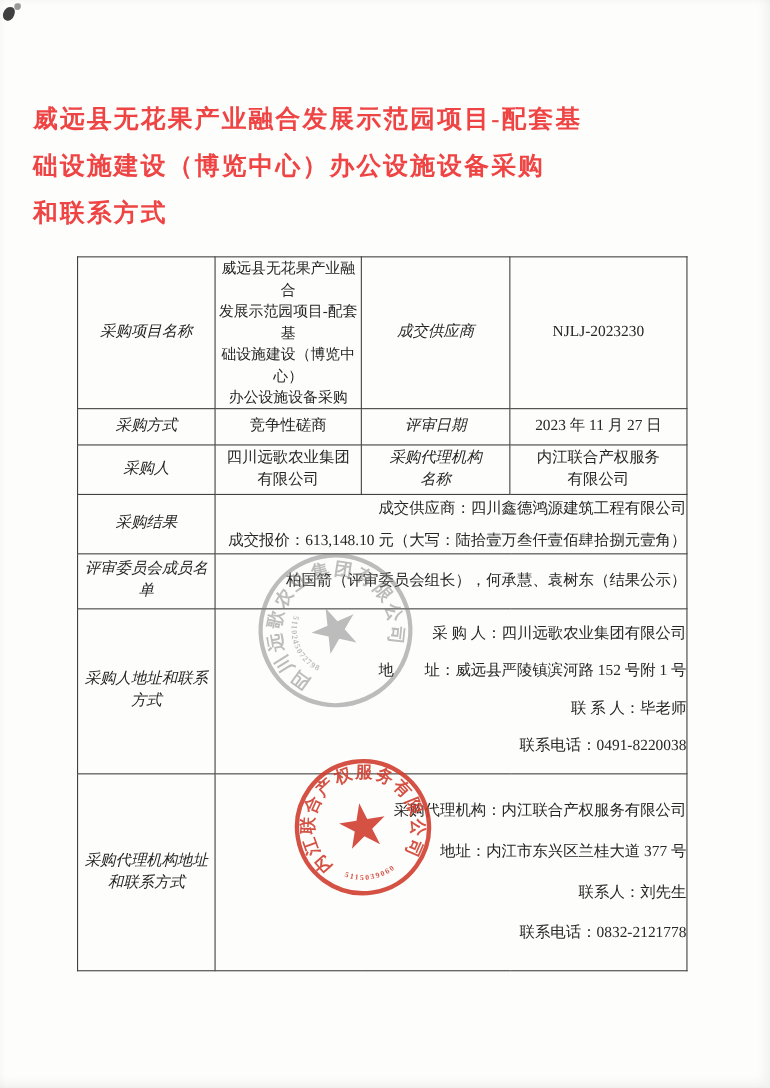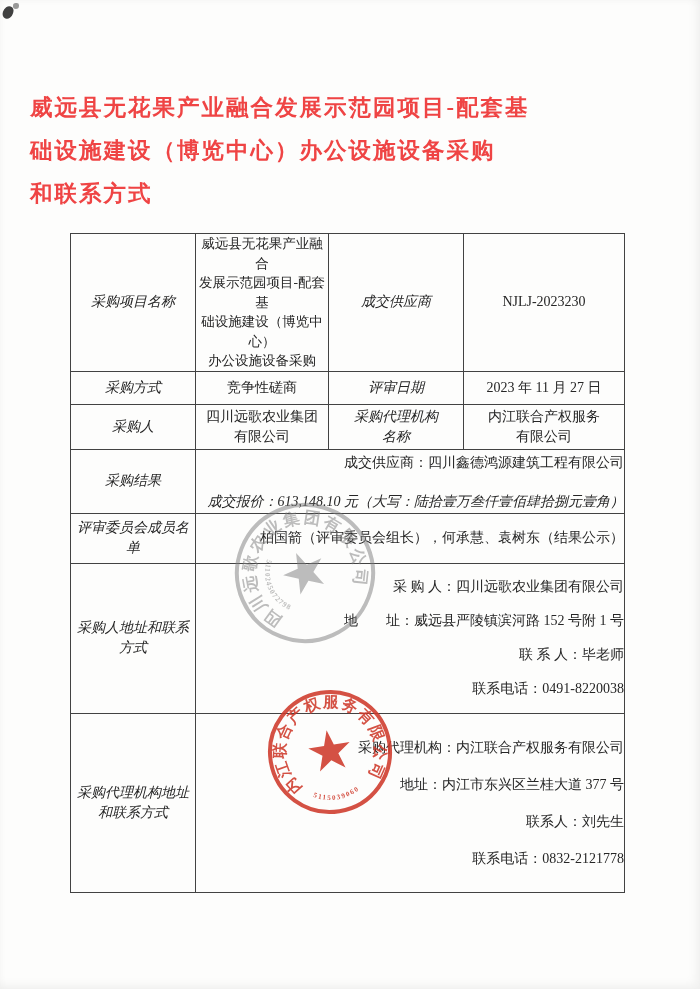--- a/index.html
+++ b/index.html
@@ -33,21 +33,21 @@
     border:1.6px solid #424242;
     vertical-align:middle;
     padding:0;
     overflow:hidden;
   }
   td.lbl{text-align:center;line-height:20px;padding:2px 4px;font-style:italic;}
   td.ctr{text-align:center;line-height:20px;padding:2px 4px;}
   td.content{text-align:right;padding:4px 8px 4px 18px;}
   .nm{line-height:19.5px;font-size:13.5px;}
   .rline1{line-height:22px;margin-top:2px;}
-  .rline2{line-height:22px;margin-top:17px;font-style:italic;}
+  .rline2{line-height:22px;margin-top:7px;}
   .cline34{line-height:34px;white-space:nowrap;}
   .cline37{line-height:37px;white-space:nowrap;margin-left:24px;}
   .stamp{position:absolute;pointer-events:none;}
   .stamp.purchaser{left:231px;top:499px;width:148px;height:148px;transform:rotate(-24deg);opacity:.5;}
   .stamp.agency{left:264px;top:686px;width:132px;height:132px;transform:rotate(-9deg);opacity:.88;}
   .stamp svg{width:100%;height:100%;display:block;}
   .stamp text{font-family:"Liberation Serif","DejaVu Serif",serif;font-weight:700;}
 </style>
 </head>
 <body>

